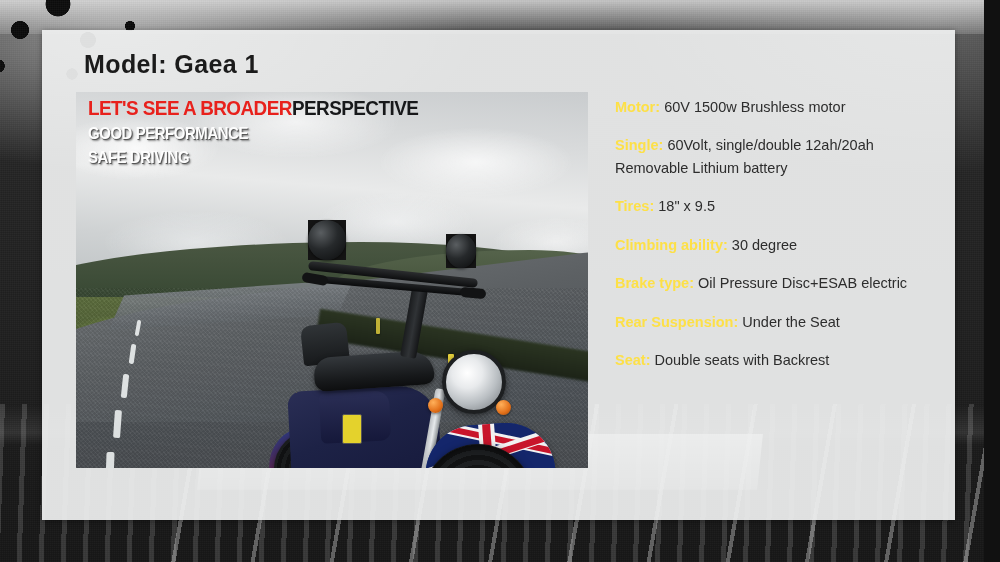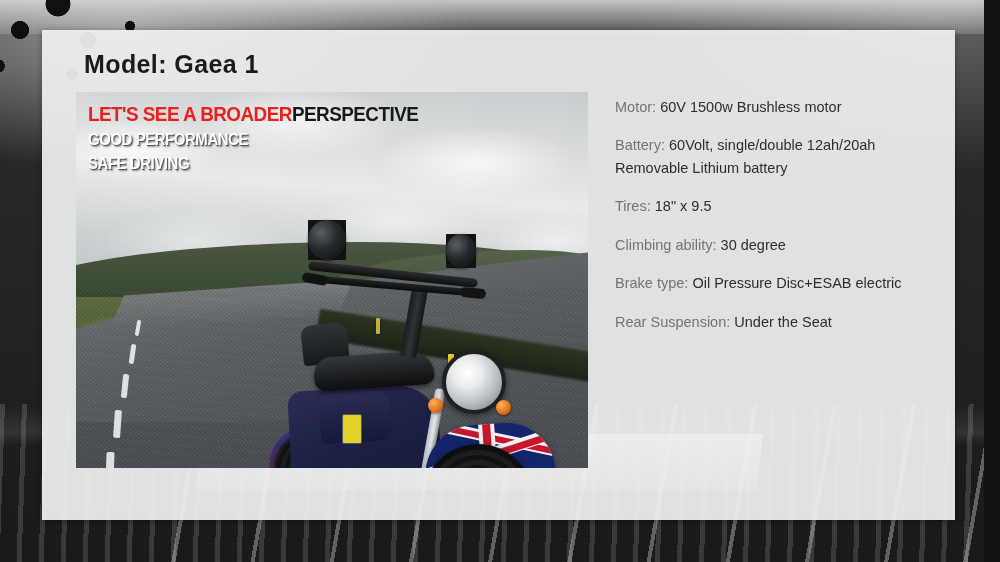--- a/index.html
+++ b/index.html
@@ -268,39 +268,39 @@
     position:absolute;left:266px;top:322px;width:18px;height:28px;
     background:#e4d22c;border:1px solid #555;border-radius:2px;
   }
   .sidepanel{
     position:absolute;left:244px;top:300px;width:70px;height:50px;
     background:linear-gradient(180deg,#2a2e55,#15183a);
     border-radius:6px 14px 10px 6px;transform:rotate(-3deg);
   }
 
   
-  .ovl{position:absolute;left:12px;top:10px;width:470px;}
+  .ovl{position:absolute;left:12px;top:4px;width:470px;}
   .ovl-line1{
     font-size:21px;font-weight:bold;letter-spacing:-.6px;white-space:nowrap;
     font-family:"Liberation Sans", sans-serif;
     transform:scaleX(.9);transform-origin:left center;
   }
   .ovl-line1 .red{color:#e8211c;}
   .ovl-line1 .blk{color:#17181a;}
   .ovl-sub{
     font-size:17px;font-weight:bold;color:#fdfdfd;letter-spacing:-.5px;
     transform:scaleX(.88);transform-origin:left center;
     text-shadow:1px 1px 0 rgba(60,60,60,.75), 2px 2px 2px rgba(0,0,0,.45);
     margin-top:3px;line-height:1.25;white-space:nowrap;
   }
 
   
   .specs{position:absolute;left:615px;top:96px;width:320px;}
   .spec{margin-bottom:16px;font-size:14.5px;color:#2a2a2a;line-height:1.55;}
-  .spec .k{font-weight:normal;color:#737373;}
+  .spec .k{font-weight:bold;color:#fde047;}
   .spec .v{font-weight:normal;color:#2d2d2d;}
 </style>
 </head>
 <body>
 
 <div id="slide">
 
   <div class="bg">
     <div class="bg-base"></div>
     <div class="bg-topglow"></div>
@@ -383,34 +383,38 @@
       <div class="ovl-sub">SAFE DRIVING</div>
     </div>
   </div>
 
   <div class="specs">
     <div class="spec">
       <span class="k">Motor:</span>
       <span class="v">60V 1500w Brushless motor</span>
     </div>
     <div class="spec">
-      <span class="k">Battery:</span>
+      <span class="k">Single:</span>
       <span class="v">60Volt, single/double 12ah/20ah Removable Lithium battery</span>
     </div>
     <div class="spec">
       <span class="k">Tires:</span>
       <span class="v">18" x 9.5</span>
     </div>
     <div class="spec">
       <span class="k">Climbing ability:</span>
       <span class="v">30 degree</span>
     </div>
     <div class="spec">
       <span class="k">Brake type:</span>
       <span class="v">Oil Pressure Disc+ESAB electric</span>
     </div>
     <div class="spec">
       <span class="k">Rear Suspension:</span>
       <span class="v">Under the Seat</span>
     </div>
+    <div class="spec">
+      <span class="k">Seat:</span>
+      <span class="v">Double seats with Backrest</span>
+    </div>
   </div>
 
 </div>
 
 </body></html>

